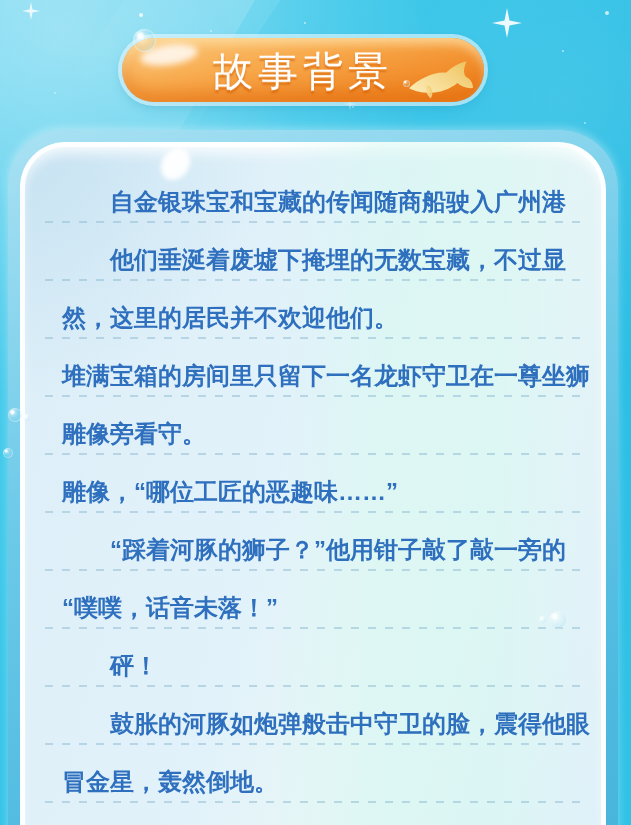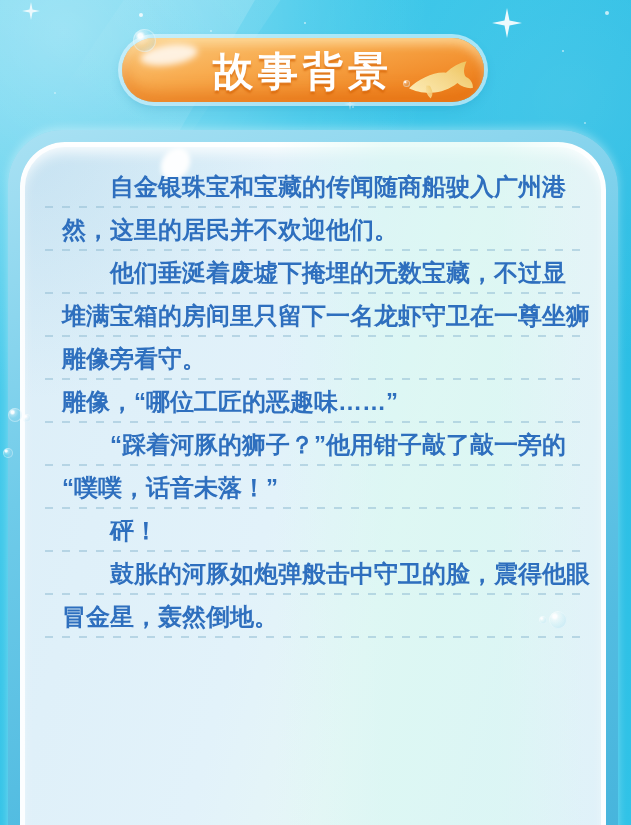--- a/index.html
+++ b/index.html
@@ -51,21 +51,21 @@
     box-shadow:
       0 0 0 4px rgba(225,248,255,.65),
       0 5px 12px rgba(20,130,180,.30),
       inset 0 -10px 16px rgba(222,100,8,.45),
       inset 0 6px 10px rgba(255,228,170,.75);
   }
   .banner-shine{position:absolute;left:18px;top:7px;width:58px;height:20px;border-radius:50%;
     background:rgba(255,255,255,.8);filter:blur(3px);transform:rotate(-8deg);}
   .banner-title{
     position:absolute;left:0;top:0;width:100%;height:64px;line-height:66px;text-align:center;
-    font-size:40px;font-weight:bold;color:#ffffff;letter-spacing:5px;
+    font-size:40px;font-weight:normal;color:#ffffff;letter-spacing:5px;
     text-shadow:0 3px 2px rgba(212,95,0,.65),0 1px 0 rgba(255,255,255,.25);
   }
   .fish{position:absolute;left:408px;top:56px;transform:rotate(6deg);opacity:.95;}
   
   .panel{
     position:absolute;left:8px;top:130px;width:610px;height:720px;
     border-radius:54px 58px 0 0;
     background:linear-gradient(160deg,#a9e1f3 0%,#6fcbe9 40%,#52bce1 75%,#46b4dc 100%);
     box-shadow:0 -2px 10px rgba(255,255,255,.35);
   }
@@ -79,21 +79,21 @@
     overflow:hidden;
   }
   .band{position:absolute;left:255px;top:0;bottom:0;width:310px;
     background:linear-gradient(90deg,rgba(213,248,241,0) 0%,rgba(213,248,241,.5) 35%,rgba(213,248,241,.5) 72%,rgba(213,248,241,0) 100%);}
   .gloss{position:absolute;left:142px;top:5px;width:27px;height:34px;border-radius:50%;
     background:rgba(255,255,255,.95);filter:blur(2px);transform:rotate(34deg);}
   
   .story{position:absolute;left:42px;top:23px;right:28px;}
   .line{
     position:relative;height:43px;line-height:43px;white-space:nowrap;
-    font-size:24px;font-weight:bold;color:#2e6fbe;
+    font-size:24px;font-weight:bold;color:#2e6fbe;margin-top:15px;
   }
   .line::after{
     content:"";position:absolute;left:-17px;right:-4px;bottom:0;height:2px;
     background:repeating-linear-gradient(90deg,
       rgba(148,190,212,.55) 0 8px, rgba(148,190,212,0) 8px 17px);
   }
   .line.indent{text-indent:48px;}
 </style>
 </head>
 <body>
@@ -113,22 +113,22 @@
     <path d="M12 0 L14 10 L24 12 L14 14 L12 24 L10 14 L0 12 L10 10 Z" fill="rgba(255,255,255,.6)"></path>
   </svg>
 </div>
 
 <div class="panel">
   <div class="panel-inner">
     <div class="band"></div>
     <div class="gloss"></div>
     <div class="story">
         <div class="line indent">自金银珠宝和宝藏的传闻随商船驶入广州港</div>
+        <div class="line indent">他们垂涎着废墟下掩埋的无数宝藏，不过显</div>
         <div class="line">然，这里的居民并不欢迎他们。</div>
-        <div class="line indent">他们垂涎着废墟下掩埋的无数宝藏，不过显</div>
         <div class="line">堆满宝箱的房间里只留下一名龙虾守卫在一尊坐狮</div>
         <div class="line">雕像旁看守。</div>
         <div class="line">雕像，“哪位工匠的恶趣味……”</div>
         <div class="line indent">“踩着河豚的狮子？”他用钳子敲了敲一旁的</div>
         <div class="line">“噗噗，话音未落！”</div>
         <div class="line indent">砰！</div>
         <div class="line indent">鼓胀的河豚如炮弹般击中守卫的脸，震得他眼</div>
         <div class="line">冒金星，轰然倒地。</div>
       </div>
   </div>

